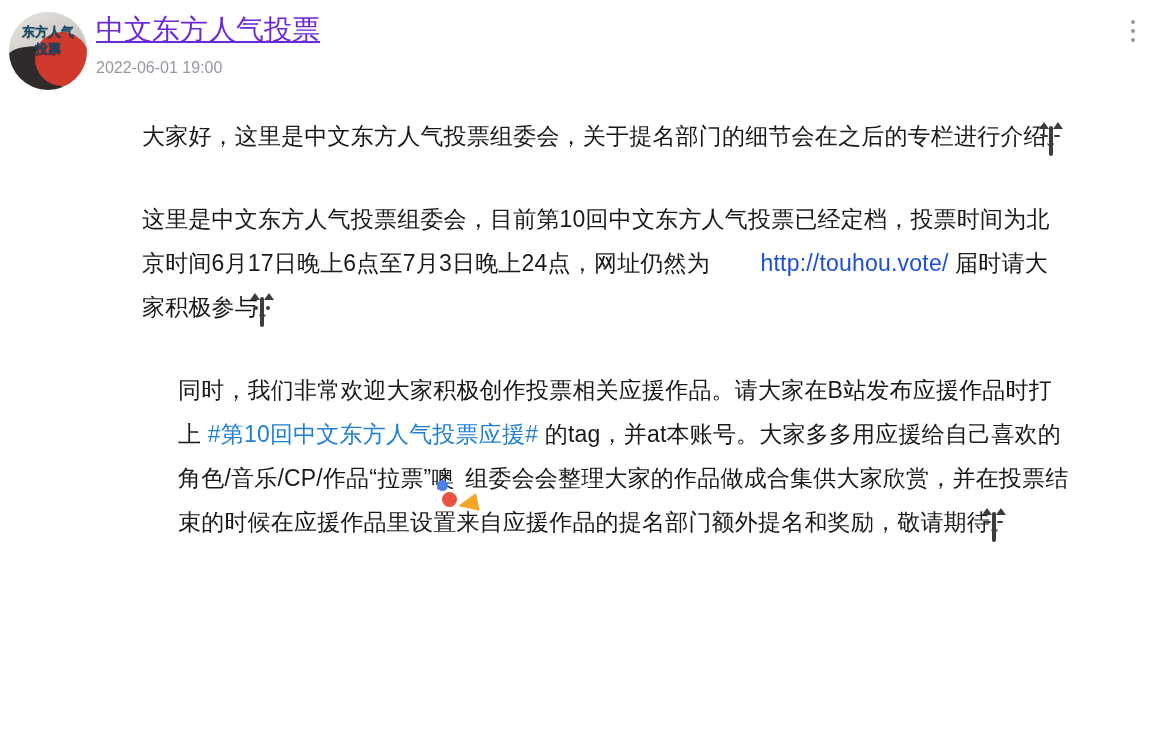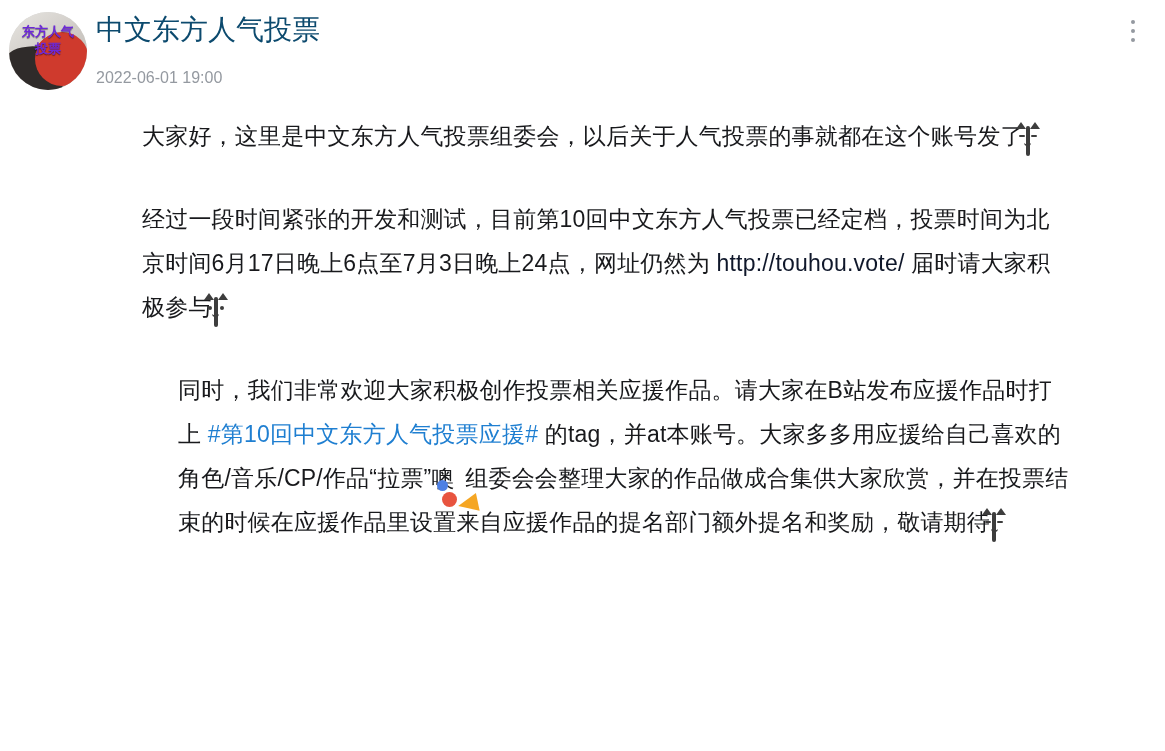--- a/index.html
+++ b/index.html
@@ -68,45 +68,46 @@
     left: 26px;
     top: 20px;
     width: 54px;
     height: 54px;
     background: #cf3a2d;
     border-radius: 50%;
   }
   .avatar .av-txt {
     position: absolute;
     inset: 0;
-    color: #6d28d9;
+    color: #0c4a6e;
     font-size: 13px;
     line-height: 17px;
     font-weight: bold;
     letter-spacing: 0px;
     text-align: center;
     padding: 11px 7px;
     box-sizing: border-box;
     text-shadow: 0 1px 1px rgba(0,0,0,.45);
   }
   .head-text {
     padding-top: 2px;
   }
   .author {
     font-size: 28px;
     line-height: 40px;
-    color: #0c4a6e;
+    color: #6d28d9;
     font-weight: normal;
     cursor: pointer;
+    text-decoration: underline;
   }
   .timestamp {
     font-size: 16px;
     line-height: 24px;
     color: #9499a0;
-    margin-top: 16px;
+    margin-top: 6px;
   }
   .more-btn {
     position: absolute;
     right: 22px;
     top: 14px;
     width: 20px;
     height: 34px;
     display: flex;
     flex-direction: column;
     align-items: center;
@@ -133,21 +134,22 @@
   .para {
     margin: 0 0 34px 0;
     word-break: break-word;
   }
   .para:last-child { margin-bottom: 0; margin-left: 36px; }
   .tag {
     color: #1f7fd1;
     cursor: pointer;
   }
   .link {
-    color: #0f172a;
+    color: #1d4ed8;
+    margin-left: 44px;
   }
   .emo {
     display: inline-block;
     vertical-align: -5px;
     margin: 0 2px;
   }
   
   .emo-face {
     position: relative;
     width: 26px;
@@ -247,25 +249,25 @@
     <div class="more-btn">
       <i></i>
       <i></i>
       <i></i>
     </div>
   </div>
 
   <div class="content">
 
     <p class="para">
-      <span>大家好，这里是中文东方人气投票组委会，以后关于人气投票的事就都在这个账号发了</span><span class="emo"><span class="emo-face squint"><span class="eye l"></span><span class="eye r"></span><span class="mouth"></span></span></span>
+      <span>大家好，这里是中文东方人气投票组委会，关于提名部门的细节会在之后的专栏进行介绍</span><span class="emo"><span class="emo-face squint"><span class="eye l"></span><span class="eye r"></span><span class="mouth"></span></span></span>
     </p>
 
     <p class="para">
-      <span>经过一段时间紧张的开发和测试，目前第10回中文东方人气投票已经定档，投票时间为北京时间6月17日晚上6点至7月3日晚上24点，网址仍然为 </span><span class="link">http://touhou.vote/</span><span> 届时请大家积极参与</span><span class="emo"><span class="emo-face"><span class="eye l"></span><span class="eye r"></span><span class="mouth"></span></span></span>
+      <span>这里是中文东方人气投票组委会，目前第10回中文东方人气投票已经定档，投票时间为北京时间6月17日晚上6点至7月3日晚上24点，网址仍然为 </span><span class="link">http://touhou.vote/</span><span> 届时请大家积极参与</span><span class="emo"><span class="emo-face"><span class="eye l"></span><span class="eye r"></span><span class="mouth"></span></span></span>
     </p>
 
 
     <p class="para">
       <span>同时，我们非常欢迎大家积极创作投票相关应援作品。请大家在B站发布应援作品时打上 </span><span class="tag">#第10回中文东方人气投票应援#</span><span> 的tag，并at本账号。大家多多用应援给自己喜欢的角色/音乐/CP/作品“拉票”噢</span><span class="emo"><span class="emo-horn"><span class="cone"></span><span class="ball"></span><span class="ball2"></span></span></span><span> 组委会会整理大家的作品做成合集供大家欣赏，并在投票结束的时候在应援作品里设置来自应援作品的提名部门额外提名和奖励，敬请期待</span><span class="emo"><span class="emo-face squint"><span class="eye l"></span><span class="eye r"></span><span class="mouth"></span></span></span>
     </p>
 
   </div>
 </div>
 

